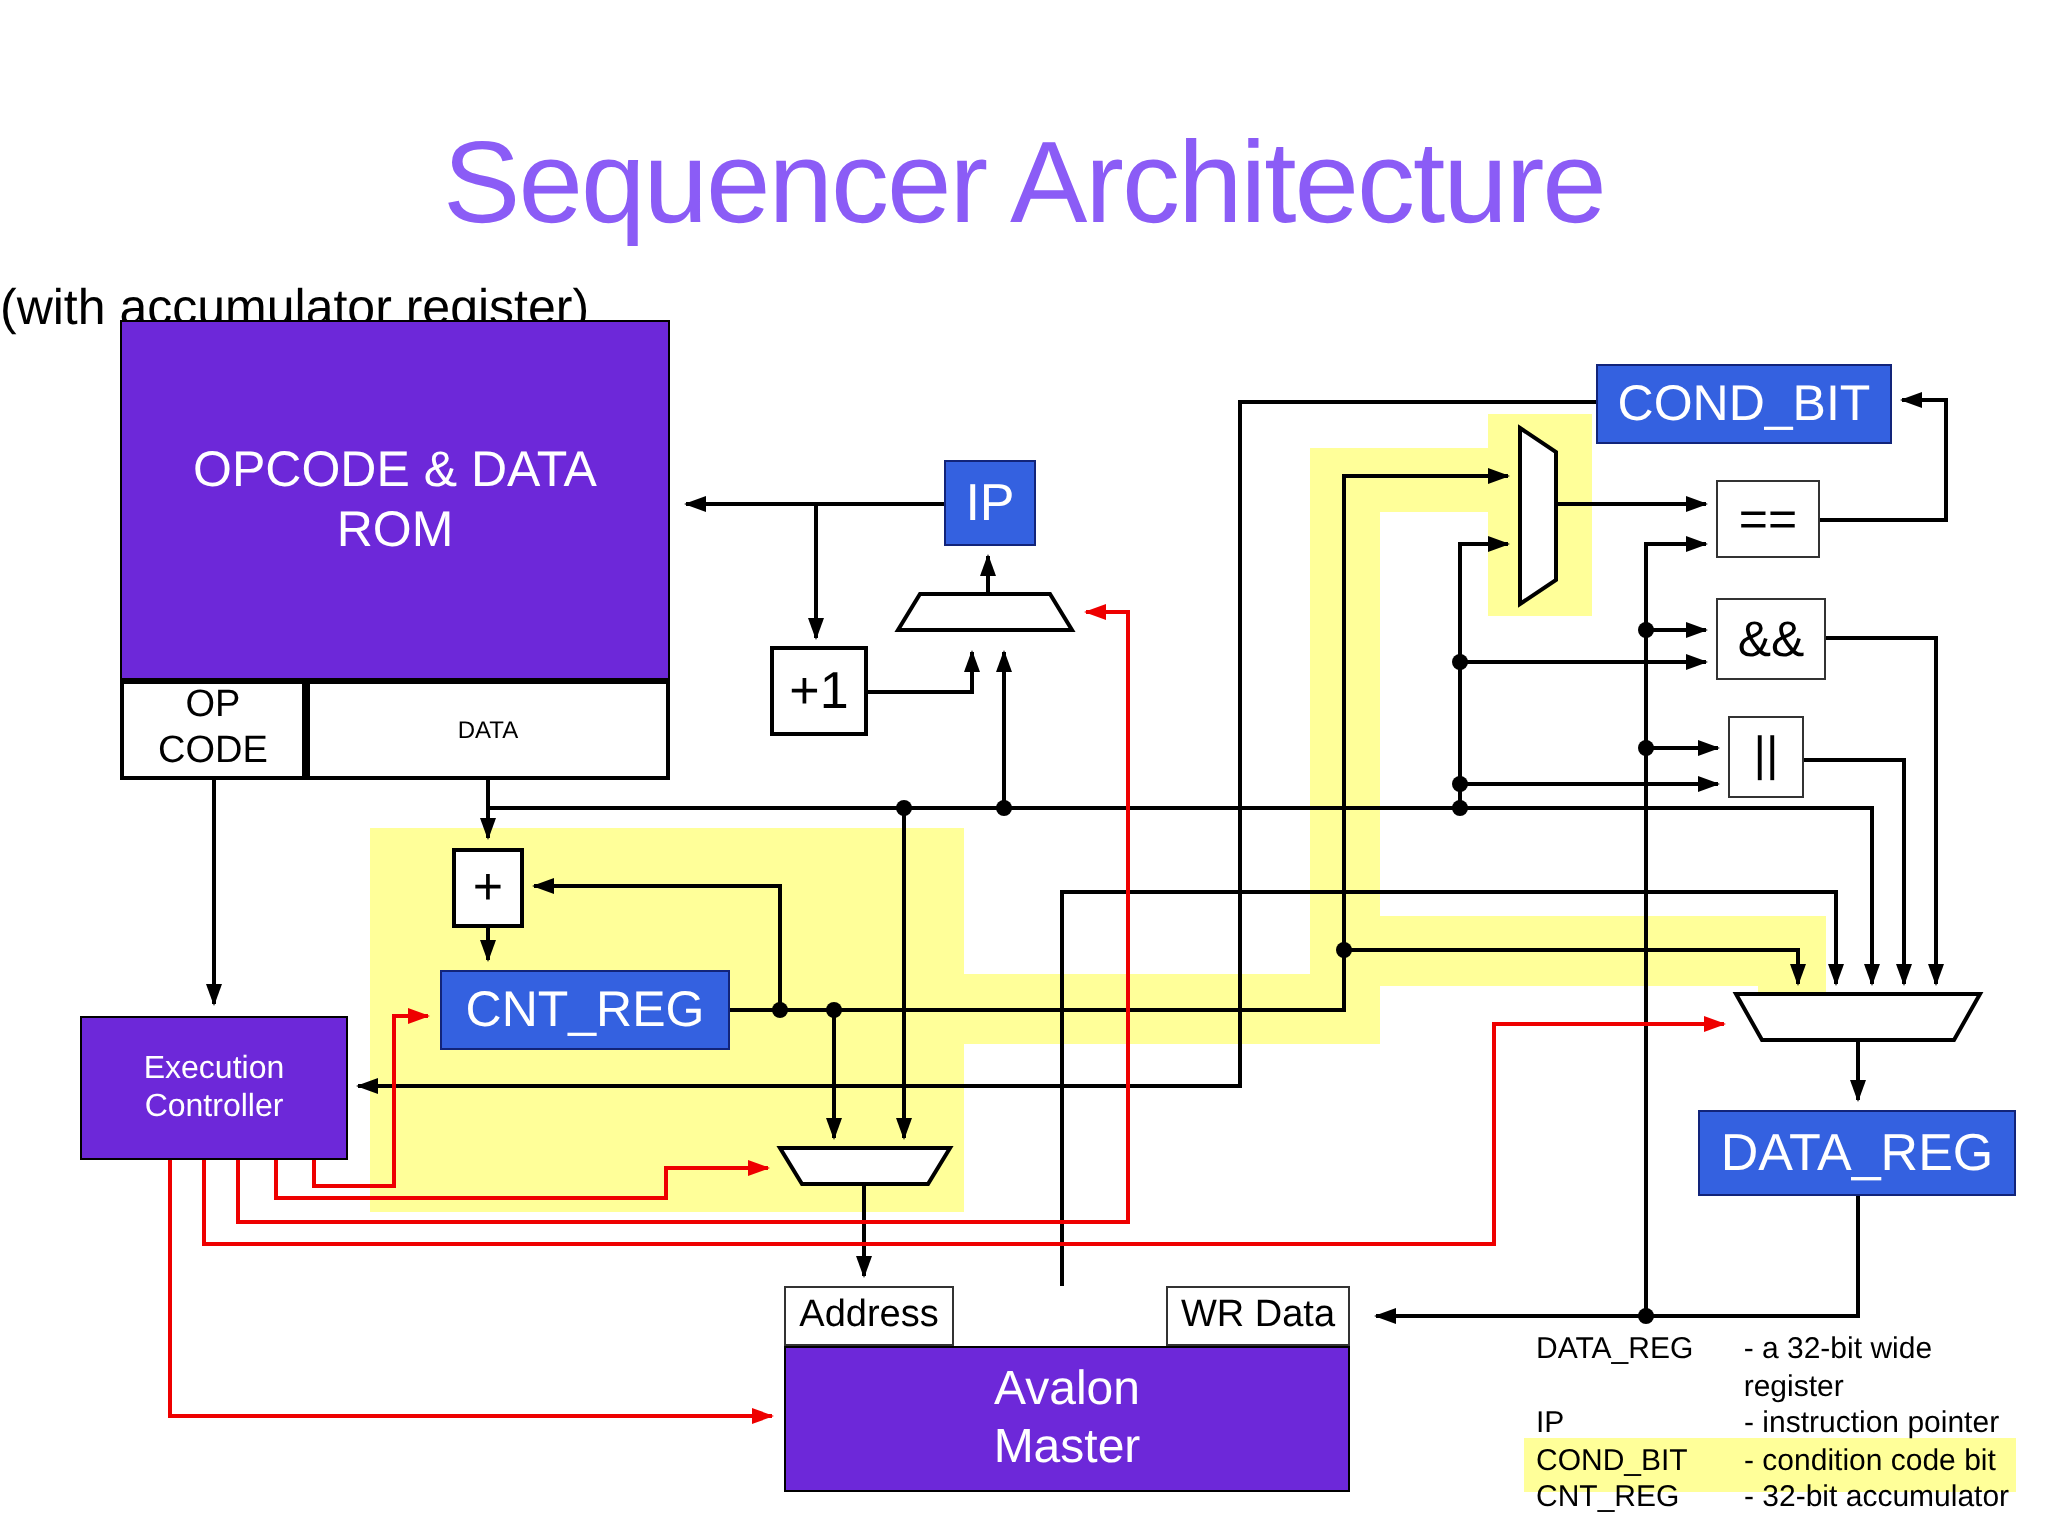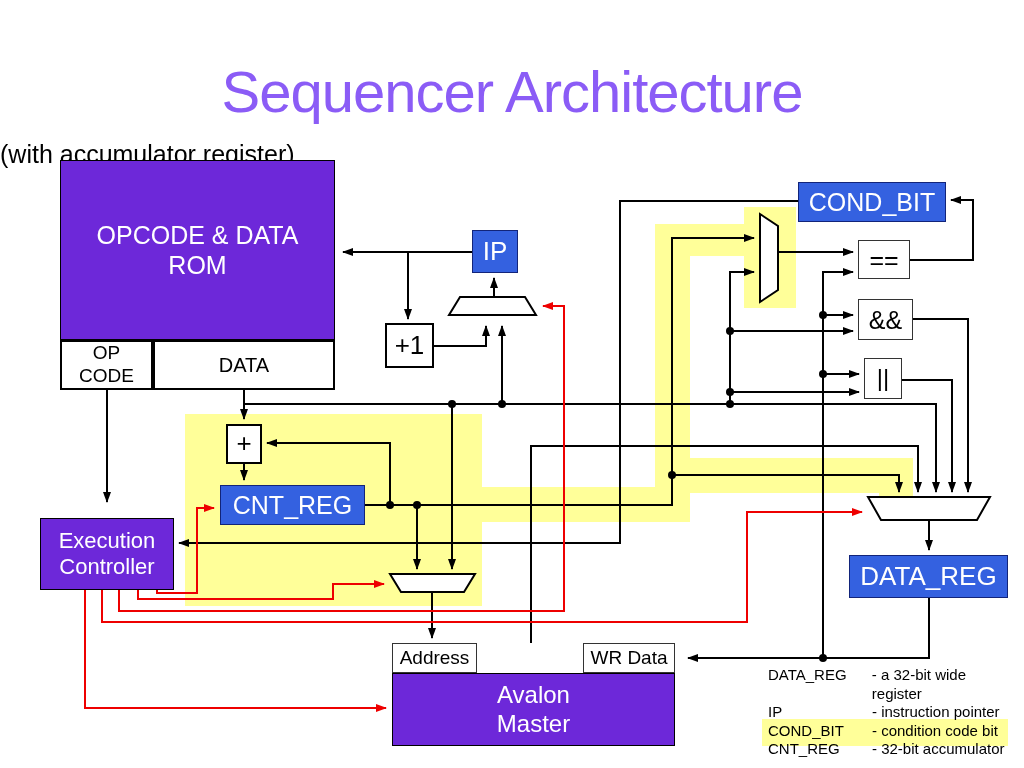--- a/index.html
+++ b/index.html
@@ -113,21 +113,21 @@
   <div class="abs" id="subtitle"><span>(with accumulator register)</span></div>
 
   <div class="abs node box green" style="left:60px;top:160px;width:275px;height:180px;font-size:25px;">
       <span>OPCODE &amp; DATA
 ROM</span>
     </div>
   <div class="abs node box white" style="left:60px;top:340px;width:93px;height:50px;font-size:19px;">
       <span>OP
 CODE</span>
     </div>
-  <div class="abs node box white" style="left:153px;top:340px;width:182px;height:50px;font-size:20px;">
+  <div class="abs node box white" style="left:153px;top:340px;width:182px;height:50px;font-size:12px;">
       <span>DATA</span>
     </div>
 
   <div class="abs node box blue" style="left:472px;top:230px;width:46px;height:43px;font-size:26px;">
       <span>IP</span>
     </div>
   <div class="abs node box white" style="left:385px;top:323px;width:49px;height:45px;font-size:26px;">
       <span>+1</span>
     </div>
   <div class="abs node box white" style="left:226px;top:424px;width:36px;height:40px;font-size:26px;">
@@ -143,21 +143,21 @@
   <div class="abs node box white thin" style="left:858px;top:299px;width:55px;height:41px;font-size:25px;">
       <span>&amp;&amp;</span>
     </div>
   <div class="abs node box white thin" style="left:864px;top:358px;width:38px;height:41px;font-size:24px;">
       <span>||</span>
     </div>
 
   <div class="abs node box blue" style="left:220px;top:485px;width:145px;height:40px;font-size:25px;">
       <span>CNT_REG</span>
     </div>
-  <div class="abs node box green" style="left:40px;top:508px;width:134px;height:72px;font-size:22px;margin-top:10px;">
+  <div class="abs node box green" style="left:40px;top:508px;width:134px;height:72px;font-size:16px;">
       <span>Execution
 Controller</span>
     </div>
   <div class="abs node box blue" style="left:849px;top:555px;width:159px;height:43px;font-size:26px;">
       <span>DATA_REG</span>
     </div>
 
   <div class="abs node box white thin" style="left:392px;top:643px;width:85px;height:30px;font-size:19px;">
       <span>Address</span>
     </div>

